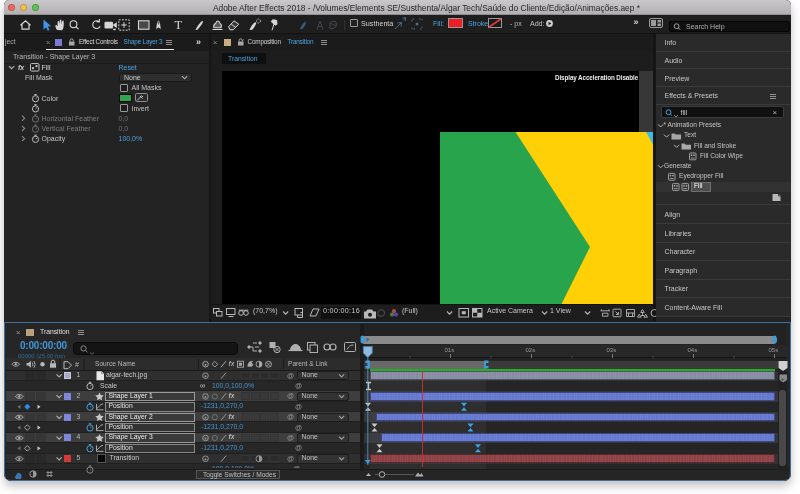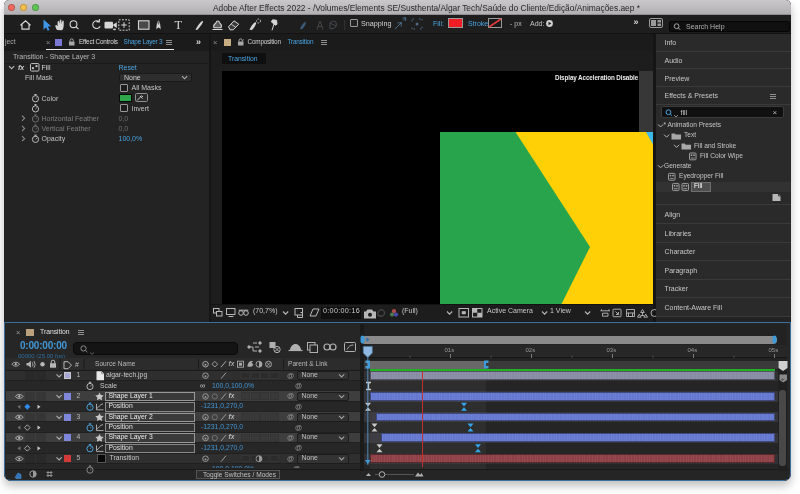--- a/index.html
+++ b/index.html
@@ -6,21 +6,21 @@
 #win{position:absolute;left:4px;top:0;width:787px;height:481px;background:#232323;border-radius:5px 5px 7px 7px;overflow:hidden;box-shadow:0 5px 10px rgba(0,0,0,0.25);}
 #win div{position:absolute;}
 .t{white-space:nowrap;line-height:1;}
 svg{position:absolute;overflow:visible;}
 </style></head><body>
 <div id="win">
 <div style="left:0px;top:0px;width:787px;height:14.5px;background:linear-gradient(#cac8ca,#b2b0b2);border-bottom:1px solid #8f8f8f;border-radius:5px 5px 0 0;"></div>
 <div style="left:4.0px;top:4px;width:7px;height:7px;background:#ee6a5f;border-radius:50%;border:0.5px solid rgba(0,0,0,0.2);"></div>
 <div style="left:16.0px;top:4px;width:7px;height:7px;background:#f5bf4f;border-radius:50%;border:0.5px solid rgba(0,0,0,0.2);"></div>
 <div style="left:27.5px;top:4px;width:7px;height:7px;background:#61c454;border-radius:50%;border:0.5px solid rgba(0,0,0,0.2);"></div>
-<div class="t" style="left:59px;top:3.5px;font-size:8.4px;color:#282828;width:727px;text-align:center;">Adobe After Effects 2022 - /Volumes/Elements SE/Susthenta/Algar Tech/Saúde do Cliente/Edição/Animações.aep *</div>
+<div class="t" style="left:59px;top:3.5px;font-size:8.4px;color:#282828;width:727px;text-align:center;">Adobe After Effects 2018 - /Volumes/Elements SE/Susthenta/Algar Tech/Saúde do Cliente/Edição/Animações.aep *</div>
 <div style="left:0px;top:14.5px;width:787px;height:19.5px;background:#1e1e1e;border-bottom:1px solid #121212;"></div>
 <svg style="left:0;top:14.5px;" width="787" height="20">
       <path d="M16.5 10.2 L21.5 5.8 L26.5 10.2 M18 9.5 V14.2 H25 V9.5" stroke="#d6d6d6" stroke-width="1.2" fill="none"></path>
       <path d="M39.5 4.5 L39.5 14.8 L42.1 12.2 L43.7 15.8 L45.5 15 L43.9 11.5 L47.2 11.2 Z" fill="#3f96e8"></path>
       <path d="M53 15 C51.5 12.5 50.8 10.5 51.8 10 C52.6 9.6 53.3 10.5 53.6 11.3 L53.6 7.2 C53.6 5.6 55 5.6 55.2 7 L55.5 9 L55.8 5.6 C56 4.2 57.3 4.3 57.4 5.7 L57.6 9 L58.2 6.3 C58.5 5 59.7 5.2 59.7 6.6 C59.7 8.2 59.9 10.5 59.5 12.2 C59.1 14 58.4 15 58 15.3 Z" fill="#d6d6d6"></path>
       <circle cx="69.5" cy="9.2" r="3.4" stroke="#d6d6d6" stroke-width="1.1" fill="none"></circle>
       <line x1="71.9" y1="11.6" x2="74.5" y2="14.2" stroke="#d6d6d6" stroke-width="1.2"></line>
       <path d="M95 6.5 A3.9 3.9 0 1 0 96.2 11.2 M95.5 4 L95.3 6.9 L92.4 6.6" stroke="#d6d6d6" stroke-width="1.1" fill="none"></path>
       <rect x="100.5" y="6.8" width="8.5" height="6.8" rx="1" fill="#d6d6d6"></rect>
       <path d="M109.3 9.6 L112.8 7.2 V13 L109.3 10.7 Z" fill="#d6d6d6"></path>
@@ -38,21 +38,21 @@
       <line x1="227.3" y1="9.2" x2="231.8" y2="12.4" stroke="#d6d6d6" stroke-width="0.9"></line>
       <path d="M245.5 14.8 C246.5 12 250 6.8 251.7 7.3 C253.4 7.8 250 13 247.8 15.1 Z" fill="#d6d6d6"></path>
       <circle cx="254.5" cy="6" r="2" stroke="#d6d6d6" stroke-width="0.9" fill="none" stroke-dasharray="1.4 1.1"></circle>
       <path d="M268 15.3 L270 9 M270 9 L267.3 6.8 L268.6 4.8 L272.6 5.3 L273 9.3 L271.2 10.2 Z" stroke="#d6d6d6" stroke-width="1" fill="#d6d6d6"></path>
       <path d="M296 14 C297 11 300 6.5 301.5 7 C303 7.5 300 12.5 298 14.3 Z" fill="#3a5a77"></path>
       <path d="M313 14.5 L316 6 L319 14.5 M314.2 11.5 H317.8" stroke="#44484d" stroke-width="1" fill="none"></path>
       <path d="M326 13.5 V8 L328.5 6 L332 7 L332.5 11 L329 13.8 Z M326 8 L332 11" stroke="#44484d" stroke-width="1" fill="none"></path>
       <line x1="340.7" y1="5" x2="340.7" y2="15" stroke="#33363a" stroke-width="1"></line>
     </svg>
 <div style="left:346.3px;top:18.7px;width:8.2px;height:8.2px;background:#222;border:1px solid #9a9a9a;border-radius:1px;"></div>
-<div class="t" style="left:357px;top:19.8px;font-size:7.2px;color:#d2d2d2;">Snapping</div>
+<div class="t" style="left:357px;top:19.8px;font-size:7.2px;color:#d2d2d2;">Susthenta</div>
 <svg style="left:388px;top:14.5px;" width="60" height="20">
       <path d="M3 14 L9.5 7.5 M9.5 7.5 L5.5 8 M9.5 7.5 L9 11.5 M11 5.5 L13.5 3 M10.5 3 L13.8 2.7 L13.5 6" stroke="#4a6a85" stroke-width="1" fill="none"></path>
       <g stroke="#4a6a85" stroke-width="1" fill="none" stroke-dasharray="1.6 1.3">
         <path d="M20 6.5 V4 H23 M27 4 H30 V6.5 M30 11.5 V14 H27 M23 14 H20 V11.5"></path>
       </g>
       <circle cx="25" cy="9" r="1.5" fill="#4a6a85"></circle>
     </svg>
 <div class="t" style="left:429px;top:19.5px;font-size:7px;color:#4aa3e0;">Fill:</div>
 <div style="left:444px;top:17.5px;width:15px;height:10px;background:#ee1d24;border:1px solid #9a9a9a;"></div>
 <div class="t" style="left:464px;top:19.5px;font-size:7px;color:#4aa3e0;">Stroke:</div>

